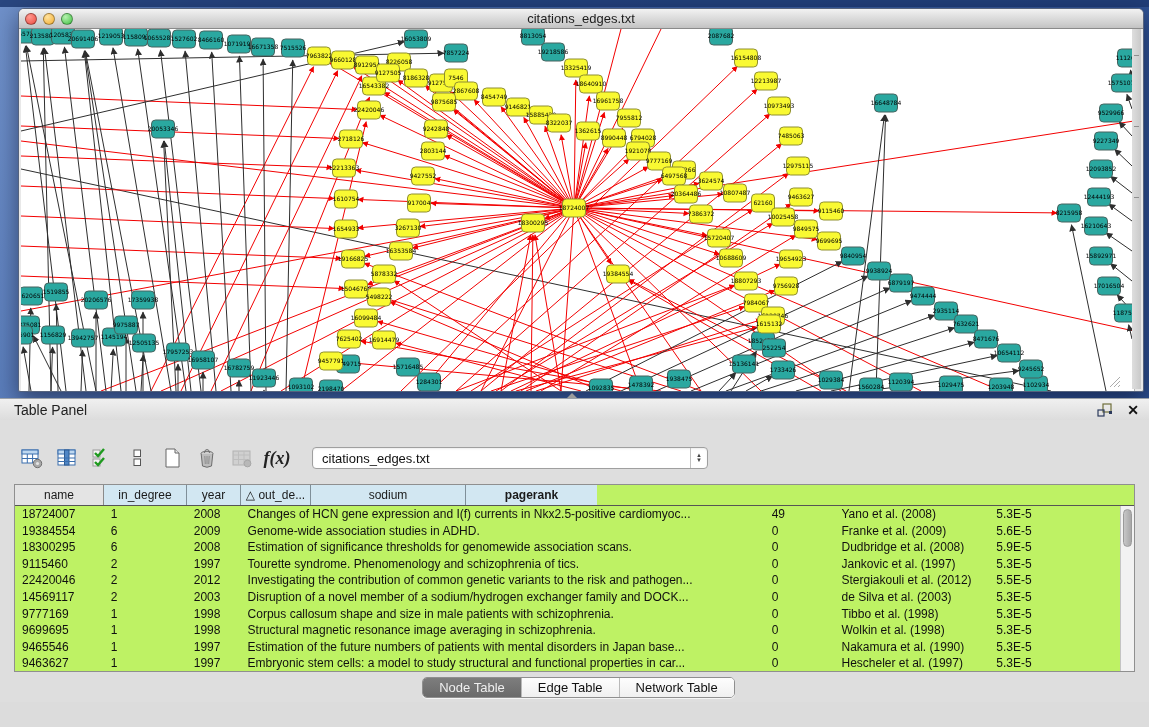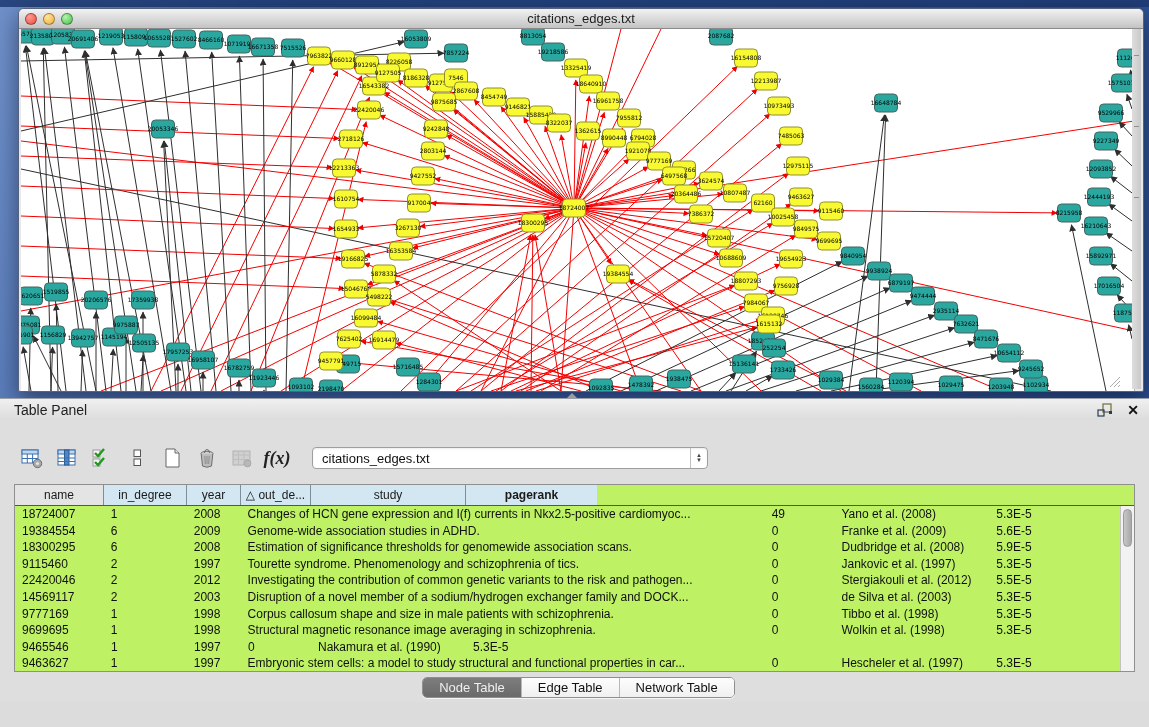--- a/index.html
+++ b/index.html
@@ -925,21 +925,21 @@
         </span>
     </div>
   </div>
 
   <div class="dtable">
     <div class="thead" id="thead">
         <div class="th c0">name</div>
         <div class="th c1">in_degree</div>
         <div class="th c2">year</div>
         <div class="th c4">△ out_de...</div>
-        <div class="th c5">study</div>
+        <div class="th c5">sodium</div>
         <div class="th c6">pagerank</div>
       </div>
     <div class="tbody" id="tbody">
         <div class="trow">
           <div class="td c0">18724007</div>
           <div class="td c1">1</div>
           <div class="td c2">2008</div>
           <div class="td c3">Changes of HCN gene expression and I(f) currents in Nkx2.5-positive cardiomyoc...</div>
           <div class="td c4">49</div>
           <div class="td c5">Yano et al. (2008)</div>
@@ -1005,20 +1005,21 @@
           <div class="td c2">1998</div>
           <div class="td c3">Structural magnetic resonance image averaging in schizophrenia.</div>
           <div class="td c4">0</div>
           <div class="td c5">Wolkin et al. (1998)</div>
           <div class="td c6">5.3E-5</div>
         </div>
         <div class="trow">
           <div class="td c0">9465546</div>
           <div class="td c1">1</div>
           <div class="td c2">1997</div>
+          <div class="td c3">Estimation of the future numbers of patients with mental disorders in Japan base...</div>
           <div class="td c4">0</div>
           <div class="td c5">Nakamura et al. (1990)</div>
           <div class="td c6">5.3E-5</div>
         </div>
         <div class="trow">
           <div class="td c0">9463627</div>
           <div class="td c1">1</div>
           <div class="td c2">1997</div>
           <div class="td c3">Embryonic stem cells: a model to study structural and functional properties in car...</div>
           <div class="td c4">0</div>

